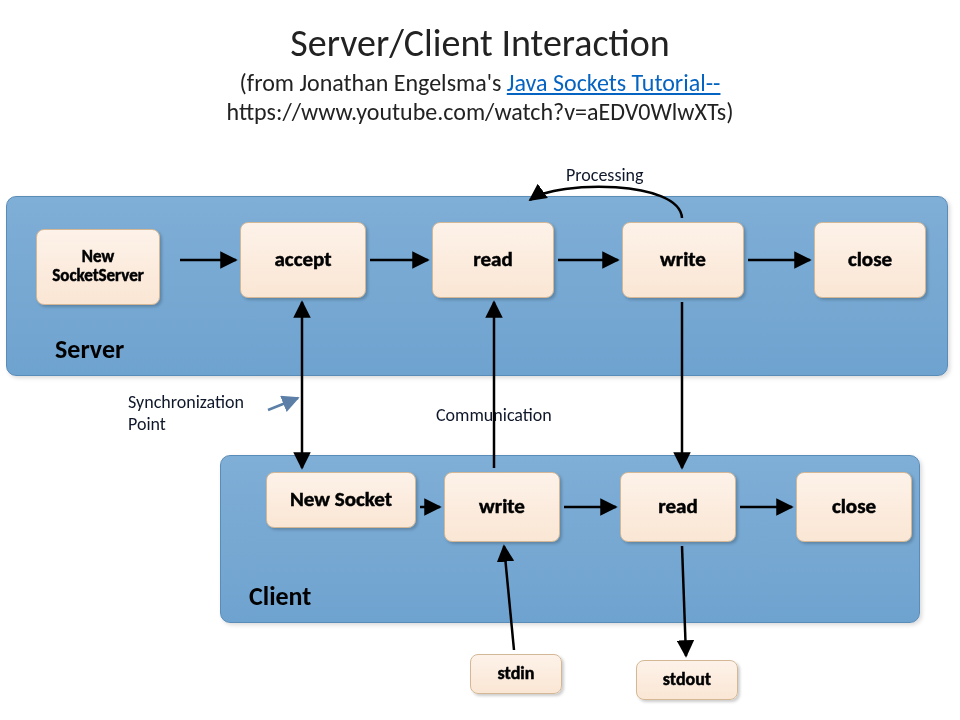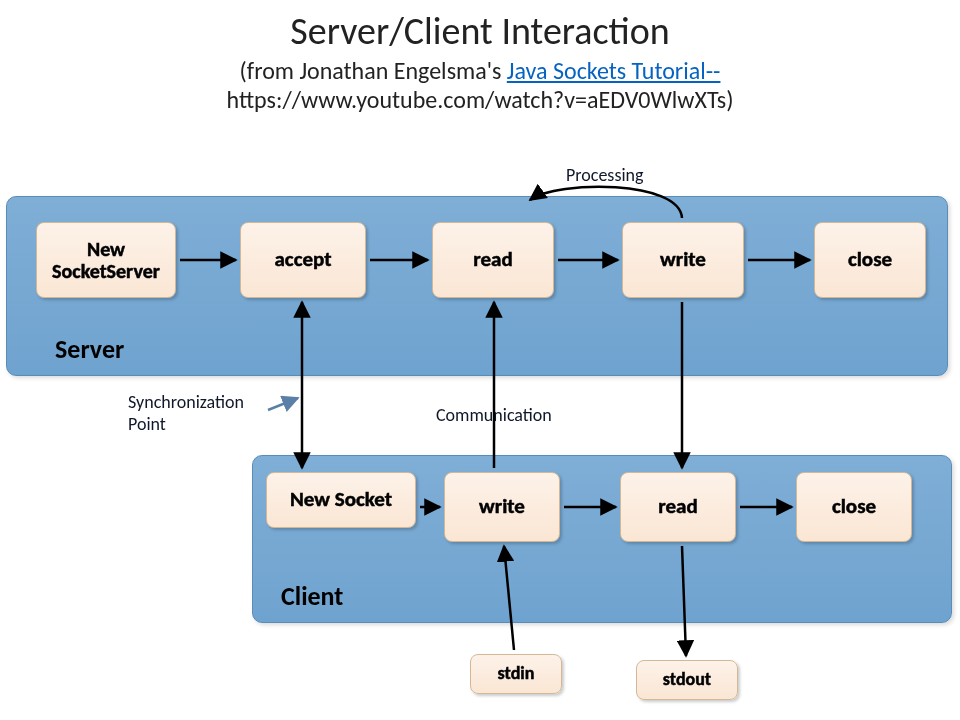--- a/index.html
+++ b/index.html
@@ -6,21 +6,21 @@
     body {
       width: 960px;
       height: 720px;
       font-family: Calibri, Arial, sans-serif;
       background: #fff;
       position: relative;
       overflow: hidden;
     }
     .title-block {
       text-align: center;
-      padding-top: 8px;
+      padding-top: 20px;
     }
     .title {
       font-size: 38px;
       font-weight: 400;
       color: #222;
     }
     .subtitle {
       font-size: 24px;
       color: #222;
       margin-top: 2px;
@@ -41,21 +41,21 @@
       border-radius: 10px;
       box-shadow: 2px 2px 4px rgba(0,0,0,0.15);
     }
     .panel-server {
       left: 6px;
       top: 196px;
       width: 942px;
       height: 180px;
     }
     .panel-client {
-      left: 252px;
+      left: 220px;
       top: 455px;
       width: 700px;
       height: 168px;
     }
     .panel-label {
       position: absolute;
       font-size: 26px;
       font-weight: bold;
       color: #000;
       text-align: center;
@@ -106,21 +106,21 @@
 </div>
 
 <div class="panel panel-server">
   <div class="panel-label" style="left:48px; top:136px;">Server</div>
 </div>
 
 <div class="panel panel-client">
   <div class="panel-label" style="left:28px; top:124px;">Client</div>
 </div>
 
-<div class="node" style="left:36px; top:222px; width:140px; height:76px; font-size:20px;">New SocketServer</div>
+<div class="node" style="left:36px; top:229px; width:124px; height:76px; font-size:17px;">New SocketServer</div>
 <div class="node" style="left:240px; top:222px; width:126px; height:76px;">accept</div>
 <div class="node" style="left:432px; top:222px; width:122px; height:76px;">read</div>
 <div class="node" style="left:622px; top:222px; width:122px; height:76px;">write</div>
 <div class="node" style="left:814px; top:222px; width:112px; height:76px;">close</div>
 
 <div class="node" style="left:266px; top:472px; width:150px; height:56px;">New Socket</div>
 <div class="node" style="left:444px; top:472px; width:116px; height:70px;">write</div>
 <div class="node" style="left:620px; top:472px; width:116px; height:70px;">read</div>
 <div class="node" style="left:796px; top:472px; width:116px; height:70px;">close</div>
 

